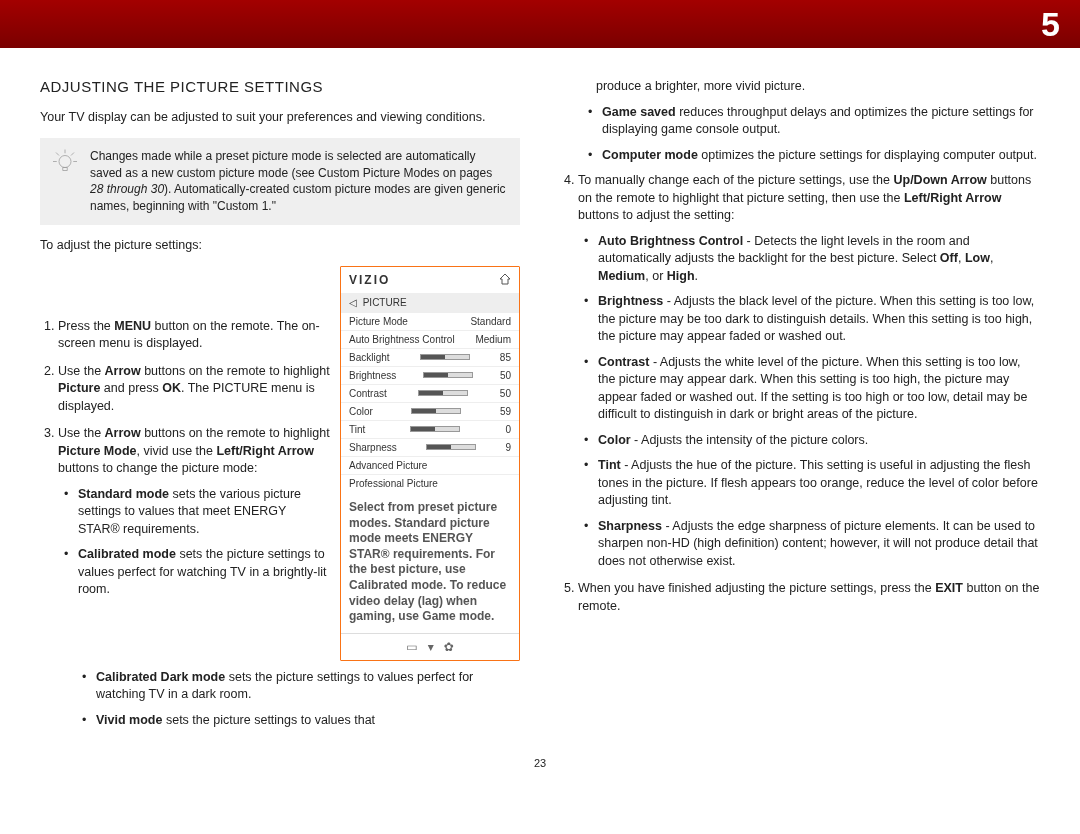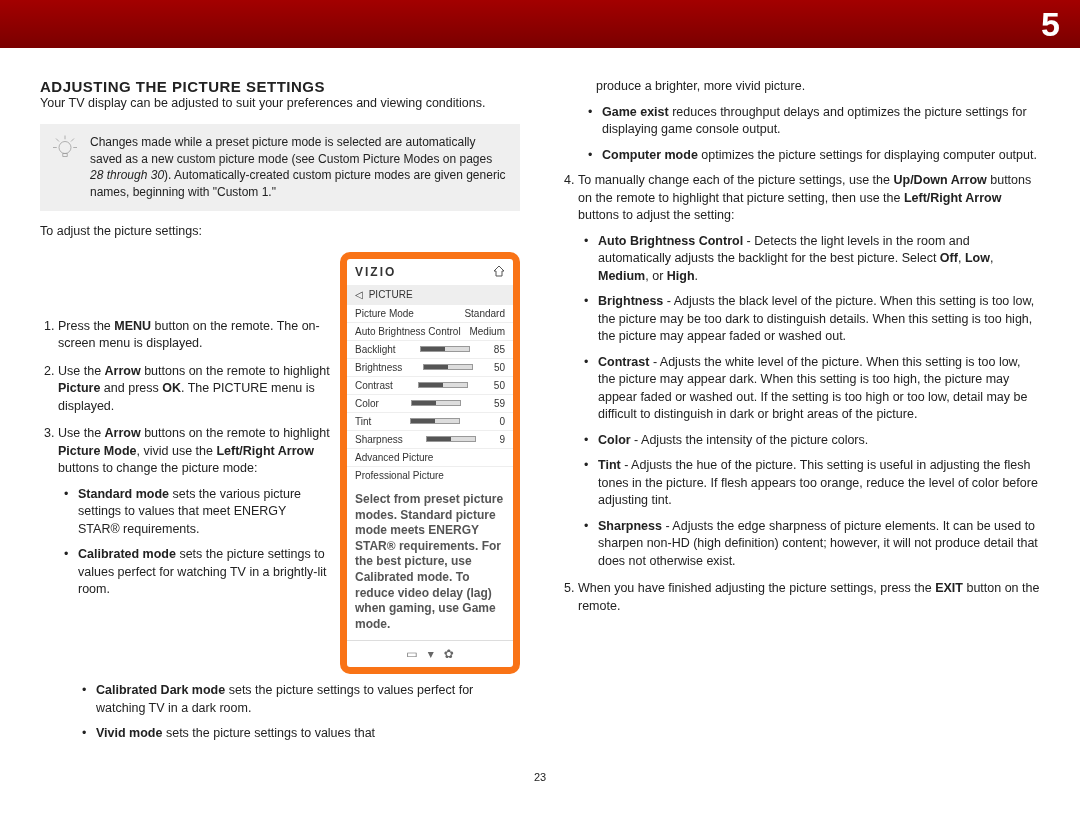--- a/index.html
+++ b/index.html
@@ -1,31 +1,31 @@
 <!DOCTYPE html>
 <html><head>
 <meta charset="utf-8">
 <style>
   * { box-sizing: border-box; margin: 0; padding: 0; }
   body { font-family: "Helvetica Neue", Arial, sans-serif; font-size: 12.5px; color: #222; background: #fff; width: 1080px; }
   .red-bar { background: linear-gradient(#a30000,#7a0000); height: 48px; display: flex; justify-content: flex-end; align-items: center; padding: 0 20px; color: #fff; font-size: 34px; font-weight: bold; }
   .page { display: flex; gap: 40px; padding: 30px 40px 10px 40px; }
   .col { flex: 1; }
-  h2 { font-size: 15px; font-weight: 700; letter-spacing: 0.5px; }
+  h2 { font-size: 15px; font-weight: 400; letter-spacing: 0.5px; margin-bottom: 14px; }
   .intro { margin-bottom: 12px; line-height: 1.35; text-align: justify; }
   .tip-box { background: #efefef; padding: 10px 12px 10px 10px; display: flex; gap: 10px; margin-bottom: 12px; font-size: 12px; line-height: 1.4; }
   .bulb { width: 30px; height: 30px; flex-shrink: 0; }
   ol { list-style: decimal; padding-left: 18px; }
   ol > li { margin-bottom: 10px; line-height: 1.4; }
   ul.bullets { list-style: none; padding-left: 6px; margin-top: 8px; }
   ul.bullets > li { margin-bottom: 8px; line-height: 1.4; position: relative; padding-left: 14px; }
   ul.bullets > li:before { content: "•"; position: absolute; left: 0; color: #222; }
   .step-with-panel { display: flex; gap: 10px; align-items: center; }
   .step-text { flex: 1; }
-  .panel { width: 180px; border: 7px solid #f97316; border-radius: 10px; background: #fff; font-size: 10px; color: #333; overflow: hidden; flex-shrink: 0; }
+  .panel { width: 180px; border: 1px solid #f97316; border-radius: 1px; background: #fff; font-size: 10px; color: #333; overflow: hidden; flex-shrink: 0; }
   .panel-head { display: flex; justify-content: space-between; padding: 6px 8px; font-family: Arial, sans-serif; font-weight: bold; letter-spacing: 2px; font-size: 12px; }
   .panel-sub { background: #eee; padding: 4px 8px; font-size: 10px; display: flex; align-items: center; gap: 6px; }
   .panel-row { display: flex; justify-content: space-between; align-items: center; padding: 3px 8px; border-top: 1px solid #eee; font-size: 10px; }
   .slider { width: 50px; height: 6px; background: linear-gradient(to right,#555 50%,#ddd 50%); border: 1px solid #999; }
   .panel-hint { font-size: 12px; color: #555; padding: 8px; line-height: 1.3; font-weight: bold; }
   .panel-footer { border-top: 1px solid #ddd; display: flex; justify-content: center; gap: 10px; padding: 6px; font-size: 12px; color: #666; }
   .page-number { text-align: center; font-size: 11px; margin-top: 10px; }
   b { font-weight: bold; }
   .home-icon { width: 12px; height: 12px; }
 </style>
@@ -142,21 +142,21 @@
 
     <ul class="bullets" style="padding-left:42px;">
       <li><b>Calibrated Dark mode</b><span> sets the picture settings to values perfect for watching TV in a dark room.</span></li>
       <li><b>Vivid mode</b><span> sets the picture settings to values that</span></li>
     </ul>
   </div>
 
   <div class="col">
     <p style="padding-left:36px; margin-bottom:8px; line-height:1.4;">produce a brighter, more vivid picture.</p>
     <ul class="bullets" style="padding-left:28px;">
-      <li><b>Game exist</b><span> reduces throughput delays and optimizes the picture settings for displaying game console output.</span></li>
+      <li><b>Game saved</b><span> reduces throughput delays and optimizes the picture settings for displaying game console output.</span></li>
       <li><b>Computer mode</b><span> optimizes the picture settings for displaying computer output.</span></li>
     </ul>
 
     <ol start="4" style="">
       <li>
         <span>To manually change each of the picture settings, use the </span><b>Up/Down Arrow</b><span> buttons on the remote to highlight that picture setting, then use the </span><b>Left/Right Arrow</b><span> buttons to adjust the setting:</span>
         <ul class="bullets">
           <li><b>Auto Brightness Control</b><span> - Detects the light levels in the room and automatically adjusts the backlight for the best picture. Select </span><b>Off</b><span>, </span><b>Low</b><span>, </span><b>Medium</b><span>, or </span><b>High</b><span>.</span></li>
           <li><b>Brightness</b><span> - Adjusts the black level of the picture. When this setting is too low, the picture may be too dark to distinguish details. When this setting is too high, the picture may appear faded or washed out.</span></li>
           <li><b>Contrast</b><span> - Adjusts the white level of the picture. When this setting is too low, the picture may appear dark. When this setting is too high, the picture may appear faded or washed out. If the setting is too high or too low, detail may be difficult to distinguish in dark or bright areas of the picture.</span></li>

